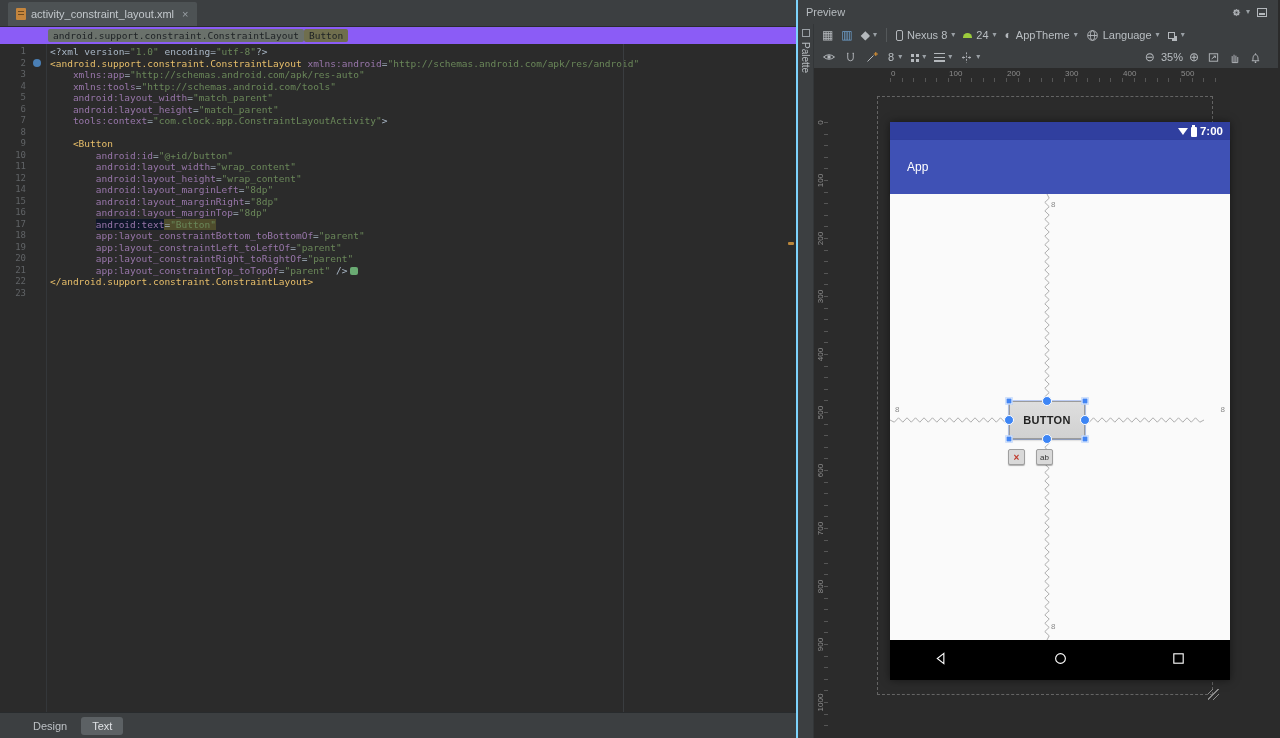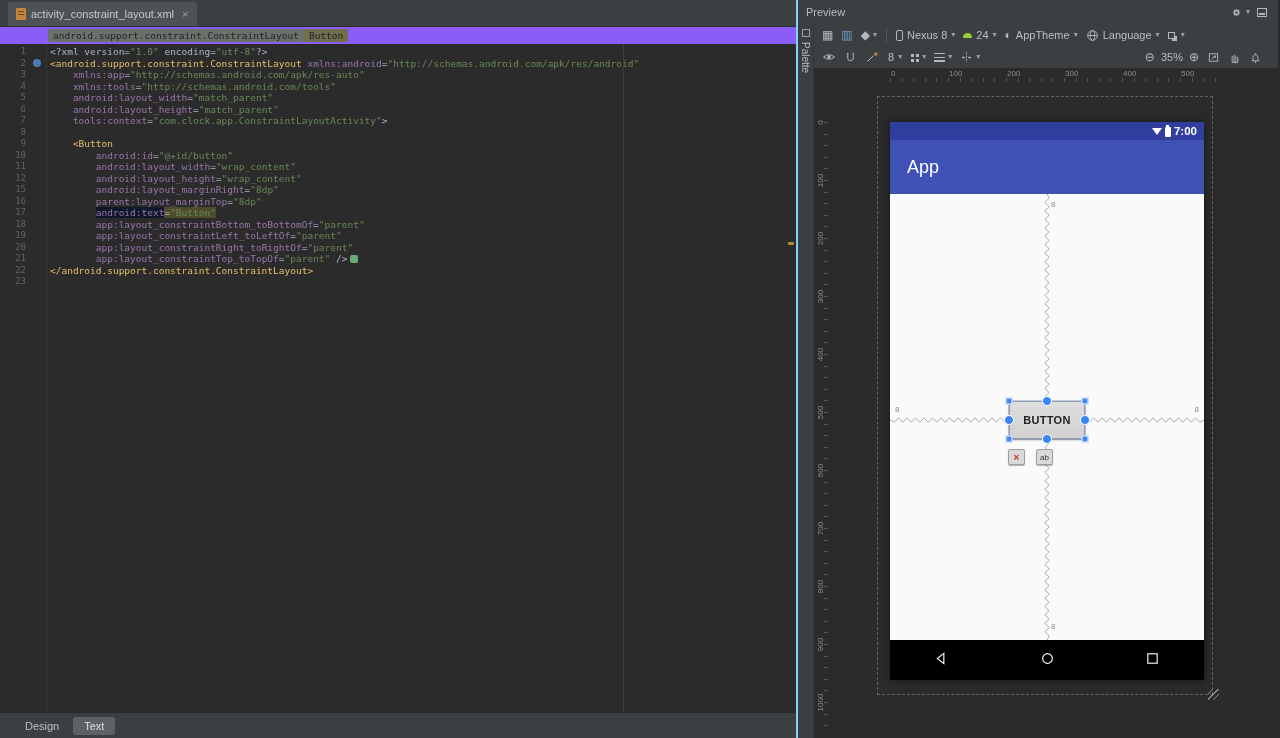--- a/index.html
+++ b/index.html
@@ -21,21 +21,21 @@
 .ln{width:26px;text-align:right;color:#606366;font-size:9px;flex:none}
 .gic{width:24px;flex:none;position:relative}
 .gutter-class-icon{position:absolute;left:7px;top:1.5px;width:8px;height:8px;border-radius:50%;background:#4a7fb5}
 .lc{flex:none}
 .gutter-sep{position:absolute;left:46px;top:0;bottom:0;width:1px;background:#34373a}
 .margin-guide{position:absolute;left:623px;top:0;bottom:0;width:1px;background:#3a3d40}
 .err-mark{position:absolute;right:2px;top:198px;width:6px;height:3px;background:#b9863b;border-radius:1px}
 .tk-p{color:#a9b7c6}.tk-t{color:#e8bf6a}.tk-a{color:#9876aa}.tk-v{color:#6a8759}
 .tk-ah{color:#9876aa;background:#0f172a}.tk-ph{color:#a9b7c6;background:#4e4c2c}.tk-vh{color:#6a8759;background:#4e4c2c}
 .tk-i{display:inline-block;width:8px;height:8px;background:#6aab73;border-radius:2px;margin-left:3px;vertical-align:-1px}
-.footer{height:26px;background:#3c3f41;border-top:1px solid #282b2d;display:flex;align-items:center;gap:3px;padding-left:14px;flex:none}
+.footer{height:26px;background:#3c3f41;border-top:1px solid #282b2d;display:flex;align-items:center;gap:3px;padding-left:22px;flex:none}
 .ftab{font-size:11px;color:#bdc1c5;padding:3px 11px;border-radius:3px;cursor:pointer}
 .ftab.active{background:#5c6164;color:#dfe2e5}
 
 .preview-pane{width:480px;height:738px;background:#3c3f41;position:relative;color:#babfc3}
 .pv-header{position:absolute;top:0;left:0;right:0;height:24px;display:flex;align-items:center;padding:0 8px;gap:1px}
 .pv-title{font-size:11px;color:#b7bcc0}
 .spacer{flex:1}
 .icon-btn{display:inline-flex;align-items:center;gap:3px;padding:2px 3px;border-radius:2px;color:#b4b8bc;cursor:pointer}
 .uni{font-size:12px;line-height:1;color:#b4b8bc}
 .uni.blue{color:#6d9fcd}
@@ -56,28 +56,28 @@
 .dots-icon{width:3px;height:3px;background:#b4b8bc;box-shadow:5px 0 0 #b4b8bc,0 5px 0 #b4b8bc,5px 5px 0 #b4b8bc;display:inline-block;margin:0 5px 4px 1px}
 .bars-icon{width:11px;height:9px;display:inline-block;background:repeating-linear-gradient(to bottom,#b4b8bc 0 1.5px,transparent 1.5px 3.7px)}
 
 .canvas{position:absolute;top:68px;left:16px;right:0;bottom:0;background:#2b2b2b;overflow:hidden;cursor:default}
 .h-ruler{position:absolute;top:2px;left:76px;width:336px;height:12px;background-image:repeating-linear-gradient(to right,#565656 0 1px,transparent 1px 11.6px);background-size:100% 4px;background-position:0 100%;background-repeat:no-repeat}
 .hrl{position:absolute;top:-1px;font-size:8px;color:#8c8c8c}
 .v-ruler{position:absolute;left:2px;top:54px;width:12px;height:610px;background-image:repeating-linear-gradient(to bottom,#565656 0 1px,transparent 1px 11.6px);background-size:4px 100%;background-position:100% 0;background-repeat:no-repeat}
 .vrl{position:absolute;left:-5px;width:18px;text-align:center;font-size:8px;color:#8c8c8c;transform:rotate(-90deg)}
 .bounds{position:absolute;left:63px;top:28px;width:336px;height:599px;border:1px dashed #646464}
 .resize-grip{position:absolute;left:394px;top:621px;width:11px;height:11px;background:repeating-linear-gradient(135deg,transparent 0 3px,#8a8a8a 3px 4px)}
-.screen{position:absolute;left:76px;top:54px;width:314px;height:558px;background:#fafafa;box-shadow:0 0 8px rgba(0,0,0,.5)}
+.screen{position:absolute;left:76px;top:54px;width:340px;height:558px;background:#fafafa;box-shadow:0 0 8px rgba(0,0,0,.5)}
 .statusbar{height:18px;background:#303f9f;display:flex;align-items:center;justify-content:flex-end;gap:3px;padding:0 7px}
 .time{font-size:11.5px;font-weight:bold;color:#fff}
 .wifi{width:10px;height:8px;background:#fff;clip-path:polygon(0 12%,100% 12%,50% 100%)}
 .batt{width:6px;height:10px;background:#fff;border-radius:1px;position:relative;margin-top:1px}
 .batt::before{content:"";position:absolute;top:-2px;left:1.5px;width:3px;height:2px;background:#fff}
 .appbar{height:54px;background:#3f51b5;display:flex;align-items:center;padding-left:17px;box-shadow:0 1px 2px rgba(0,0,0,.25)}
-.app-title{color:#fff;font-size:18px}
+.app-title{color:#fff;font-size:12px}
 .content{height:446px;background:#fafafa}
 .navbar{height:40px;background:#000;display:flex;align-items:center;justify-content:space-between;padding:0 44px}
 .springs{position:absolute;top:0;left:0;pointer-events:none}
 .abutton{position:absolute;left:119px;top:279px;width:76px;height:38px;background:linear-gradient(#dedede,#d1d1d1);border:1px solid #9b9b9b;border-radius:2px;box-shadow:0 1px 2px rgba(0,0,0,.35),0 0 0 1px rgba(80,130,240,.35);display:flex;align-items:center;justify-content:center;font-size:11px;font-weight:bold;color:#222;letter-spacing:.3px;cursor:pointer}
 .hdl{position:absolute;width:7px;height:7px;background:#4285f4;border:1px solid #fff;transform:translate(-50%,-50%);cursor:pointer}
 .anc{position:absolute;width:10px;height:10px;border-radius:50%;background:#3d85f5;border:1px solid #fff;transform:translate(-50%,-50%);cursor:pointer}
 .m8{position:absolute;font-size:8px;color:#8a8a8a}
 .act-btn{position:absolute;width:17px;height:16px;background:#d9d9d9;border:1px solid #9f9f9f;border-radius:2px;display:flex;align-items:center;justify-content:center;box-shadow:0 1px 1px rgba(0,0,0,.3);cursor:pointer}
 .act-del{left:118px;top:327px;color:#c0392b;font-weight:bold;font-size:10px}
 .act-ab{left:146px;top:327px;color:#333;font-size:8px}
@@ -107,22 +107,23 @@
           <div class="code-line"><span class="ln">3</span><span class="gic"></span><span class="lc"><span class="tk-p">    </span><span class="tk-a">xmlns:app</span><span class="tk-p">=</span><span class="tk-v">"http://schemas.android.com/apk/res-auto"</span></span></div>
           <div class="code-line"><span class="ln">4</span><span class="gic"></span><span class="lc"><span class="tk-p">    </span><span class="tk-a">xmlns:tools</span><span class="tk-p">=</span><span class="tk-v">"http://schemas.android.com/tools"</span></span></div>
           <div class="code-line"><span class="ln">5</span><span class="gic"></span><span class="lc"><span class="tk-p">    </span><span class="tk-a">android:layout_width</span><span class="tk-p">=</span><span class="tk-v">"match_parent"</span></span></div>
           <div class="code-line"><span class="ln">6</span><span class="gic"></span><span class="lc"><span class="tk-p">    </span><span class="tk-a">android:layout_height</span><span class="tk-p">=</span><span class="tk-v">"match_parent"</span></span></div>
           <div class="code-line"><span class="ln">7</span><span class="gic"></span><span class="lc"><span class="tk-p">    </span><span class="tk-a">tools:context</span><span class="tk-p">=</span><span class="tk-v">"com.clock.app.ConstraintLayoutActivity"</span><span class="tk-p">&gt;</span></span></div>
           <div class="code-line"><span class="ln">8</span><span class="gic"></span><span class="lc"></span></div>
           <div class="code-line"><span class="ln">9</span><span class="gic"></span><span class="lc"><span class="tk-p">    </span><span class="tk-t">&lt;Button</span></span></div>
           <div class="code-line"><span class="ln">10</span><span class="gic"></span><span class="lc"><span class="tk-p">        </span><span class="tk-a">android:id</span><span class="tk-p">=</span><span class="tk-v">"@+id/button"</span></span></div>
           <div class="code-line"><span class="ln">11</span><span class="gic"></span><span class="lc"><span class="tk-p">        </span><span class="tk-a">android:layout_width</span><span class="tk-p">=</span><span class="tk-v">"wrap_content"</span></span></div>
           <div class="code-line"><span class="ln">12</span><span class="gic"></span><span class="lc"><span class="tk-p">        </span><span class="tk-a">android:layout_height</span><span class="tk-p">=</span><span class="tk-v">"wrap_content"</span></span></div>
+          <div class="code-line"><span class="ln">14</span><span class="gic"></span><span class="lc"><span class="tk-p">        </span><span class="tk-a">android:layout_marginLeft</span><span class="tk-p">=</span><span class="tk-v">"8dp"</span></span></div>
           <div class="code-line"><span class="ln">15</span><span class="gic"></span><span class="lc"><span class="tk-p">        </span><span class="tk-a">android:layout_marginRight</span><span class="tk-p">=</span><span class="tk-v">"8dp"</span></span></div>
-          <div class="code-line"><span class="ln">16</span><span class="gic"></span><span class="lc"><span class="tk-p">        </span><span class="tk-a">parent:layout_marginTop</span><span class="tk-p">=</span><span class="tk-v">"8dp"</span></span></div>
+          <div class="code-line"><span class="ln">16</span><span class="gic"></span><span class="lc"><span class="tk-p">        </span><span class="tk-a">android:layout_marginTop</span><span class="tk-p">=</span><span class="tk-v">"8dp"</span></span></div>
           <div class="code-line"><span class="ln">17</span><span class="gic"></span><span class="lc"><span class="tk-p">        </span><span class="tk-ah">android:text</span><span class="tk-ph">=</span><span class="tk-vh">"Button"</span></span></div>
           <div class="code-line"><span class="ln">18</span><span class="gic"></span><span class="lc"><span class="tk-p">        </span><span class="tk-a">app:layout_constraintBottom_toBottomOf</span><span class="tk-p">=</span><span class="tk-v">"parent"</span></span></div>
           <div class="code-line"><span class="ln">19</span><span class="gic"></span><span class="lc"><span class="tk-p">        </span><span class="tk-a">app:layout_constraintLeft_toLeftOf</span><span class="tk-p">=</span><span class="tk-v">"parent"</span></span></div>
           <div class="code-line"><span class="ln">20</span><span class="gic"></span><span class="lc"><span class="tk-p">        </span><span class="tk-a">app:layout_constraintRight_toRightOf</span><span class="tk-p">=</span><span class="tk-v">"parent"</span></span></div>
           <div class="code-line"><span class="ln">21</span><span class="gic"></span><span class="lc"><span class="tk-p">        </span><span class="tk-a">app:layout_constraintTop_toTopOf</span><span class="tk-p">=</span><span class="tk-v">"parent"</span><span class="tk-p"> /&gt;</span><span class="tk-i"></span></span></div>
           <div class="code-line"><span class="ln">22</span><span class="gic"></span><span class="lc"><span class="tk-t">&lt;/android.support.constraint.ConstraintLayout&gt;</span></span></div>
           <div class="code-line"><span class="ln">23</span><span class="gic"></span><span class="lc"></span></div>
         </div>
       <div class="gutter-sep"></div>
       <div class="margin-guide"></div>

